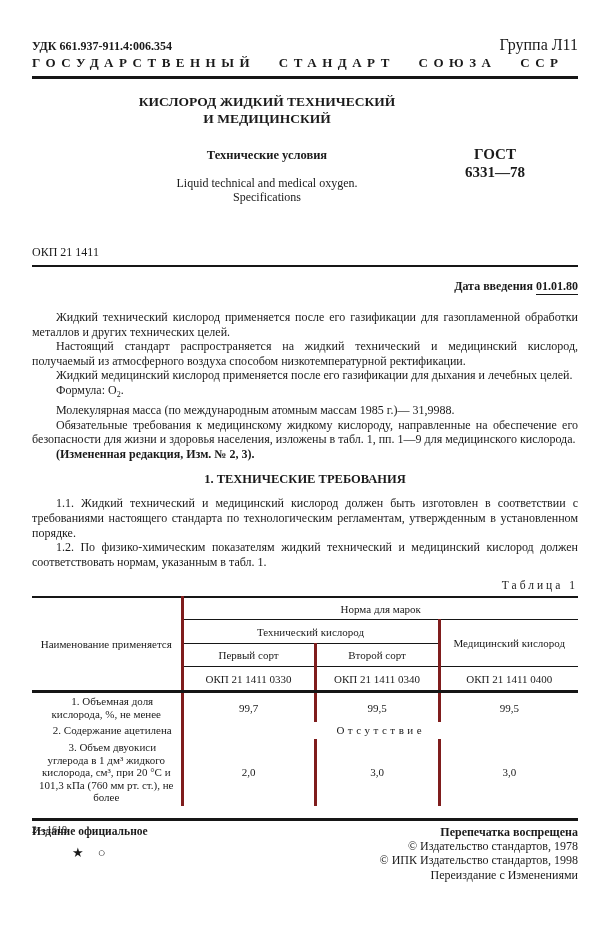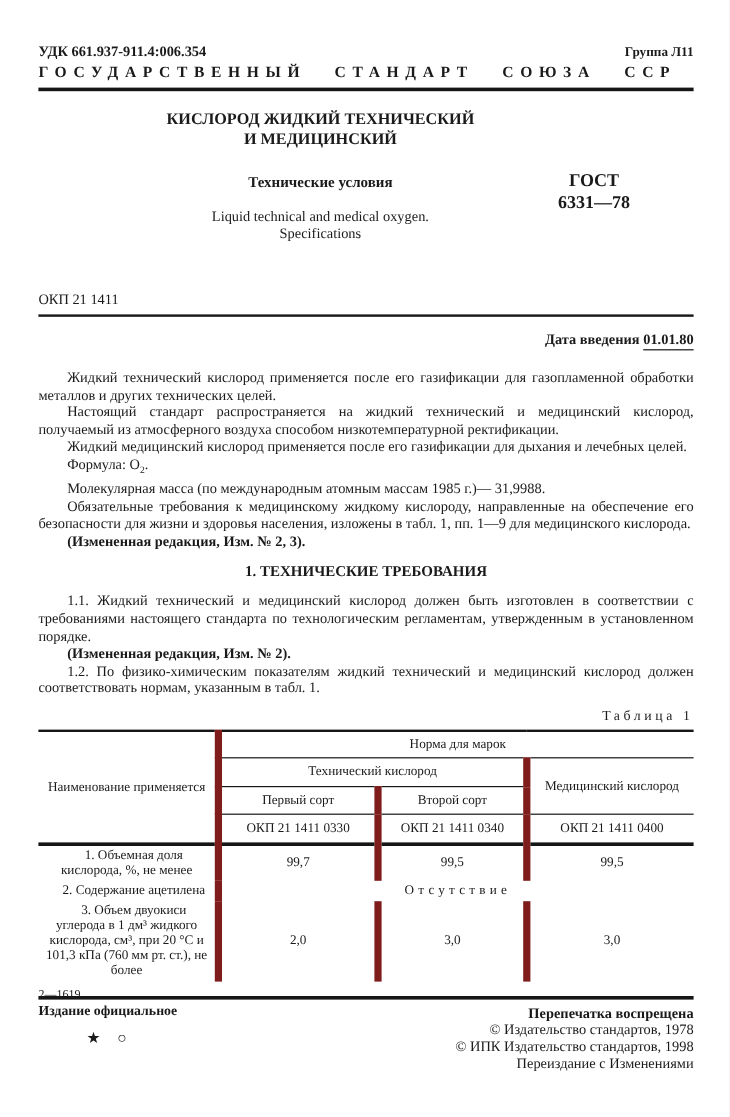--- a/index.html
+++ b/index.html
@@ -9,21 +9,21 @@
     margin:0 auto;
     background:#ffffff;
     color:#1a1a1a;
     font-family:"Liberation Serif","DejaVu Serif",serif;
     overflow:hidden;
     box-sizing:border-box;
     padding:36px 30px 0 32px;
   }
   .row-between{display:flex;justify-content:space-between;align-items:baseline;}
   .udk{font-size:12px;font-weight:bold;}
-  .group{font-size:11px;font-weight:bold;margin-left:24px;}
+  .group{font-size:16px;font-weight:normal;margin-left:24px;}
   .state-standard{
     margin-top:1px;
     font-size:13px;font-weight:bold;
     letter-spacing:5.5px;word-spacing:15px;
     white-space:nowrap;
   }
   .rule{background:#161616;border:0;margin:0;}
   .rule-3{height:3px;}
   .rule-2{height:2px;}
   .title-zone{position:relative;height:136px;}
@@ -53,21 +53,21 @@
   }
   table.spec{
     width:546px;border-collapse:collapse;table-layout:fixed;
     border-top:2px solid #161616;
     font-size:11px;
   }
   table.spec td,table.spec th{
     padding:2px 4px;font-weight:normal;text-align:center;vertical-align:middle;
     line-height:12.6px;
   }
-  .b-r{border-right:6px solid #7f1d1d;}
+  .b-r{border-right:3px solid #7f1d1d;}
   .b-b{border-bottom:1px solid #161616;}
   .hdr-end{border-bottom:3px solid #161616;}
   td.name-cell{
     text-align:left;vertical-align:top;padding:2px 5px 2px 3px;
   }
   td.name-cell div{text-indent:12px;}
   .v-top{vertical-align:top;padding-top:3px;}
   .v-bottom{vertical-align:bottom;padding-bottom:9px;}
   .absence{letter-spacing:3.5px;vertical-align:top;padding-top:2px;}
   .row3-h{height:66px;}
@@ -125,21 +125,20 @@
     <p><span>Формула: О</span><sub>2</sub><span>.</span></p>
     <p>Молекулярная масса (по международным атомным массам 1985 г.)— 31,9988.</p>
     <p>Обязательные требования к медицинскому жидкому кислороду, направленные на обеспечение его безопасности для жизни и здоровья населения, изложены в табл. 1, пп. 1—9 для медицинского кислорода.</p>
     <p class="bold">(Измененная редакция, Изм. № 2, 3).</p>
   </div>
 
   <div class="section-heading">1. ТЕХНИЧЕСКИЕ ТРЕБОВАНИЯ</div>
 
   <div class="body-text" style="margin-top:0;">
     <p>1.1. Жидкий технический и медицинский кислород должен быть изготовлен в соответствии с требованиями настоящего стандарта по технологическим регламентам, утвержденным в установленном порядке.</p>
-    <p class="bold">(Измененная редакция, Изм. № 2).</p>
     <p>1.2. По физико-химическим показателям жидкий технический и медицинский кислород должен соответствовать нормам, указанным в табл. 1.</p>
   </div>
 
   <div class="table-caption">Таблица 1</div>
 
   <table class="spec">
     <colgroup>
       <col style="width:150px">
         <col style="width:133px">
         <col style="width:124px">

